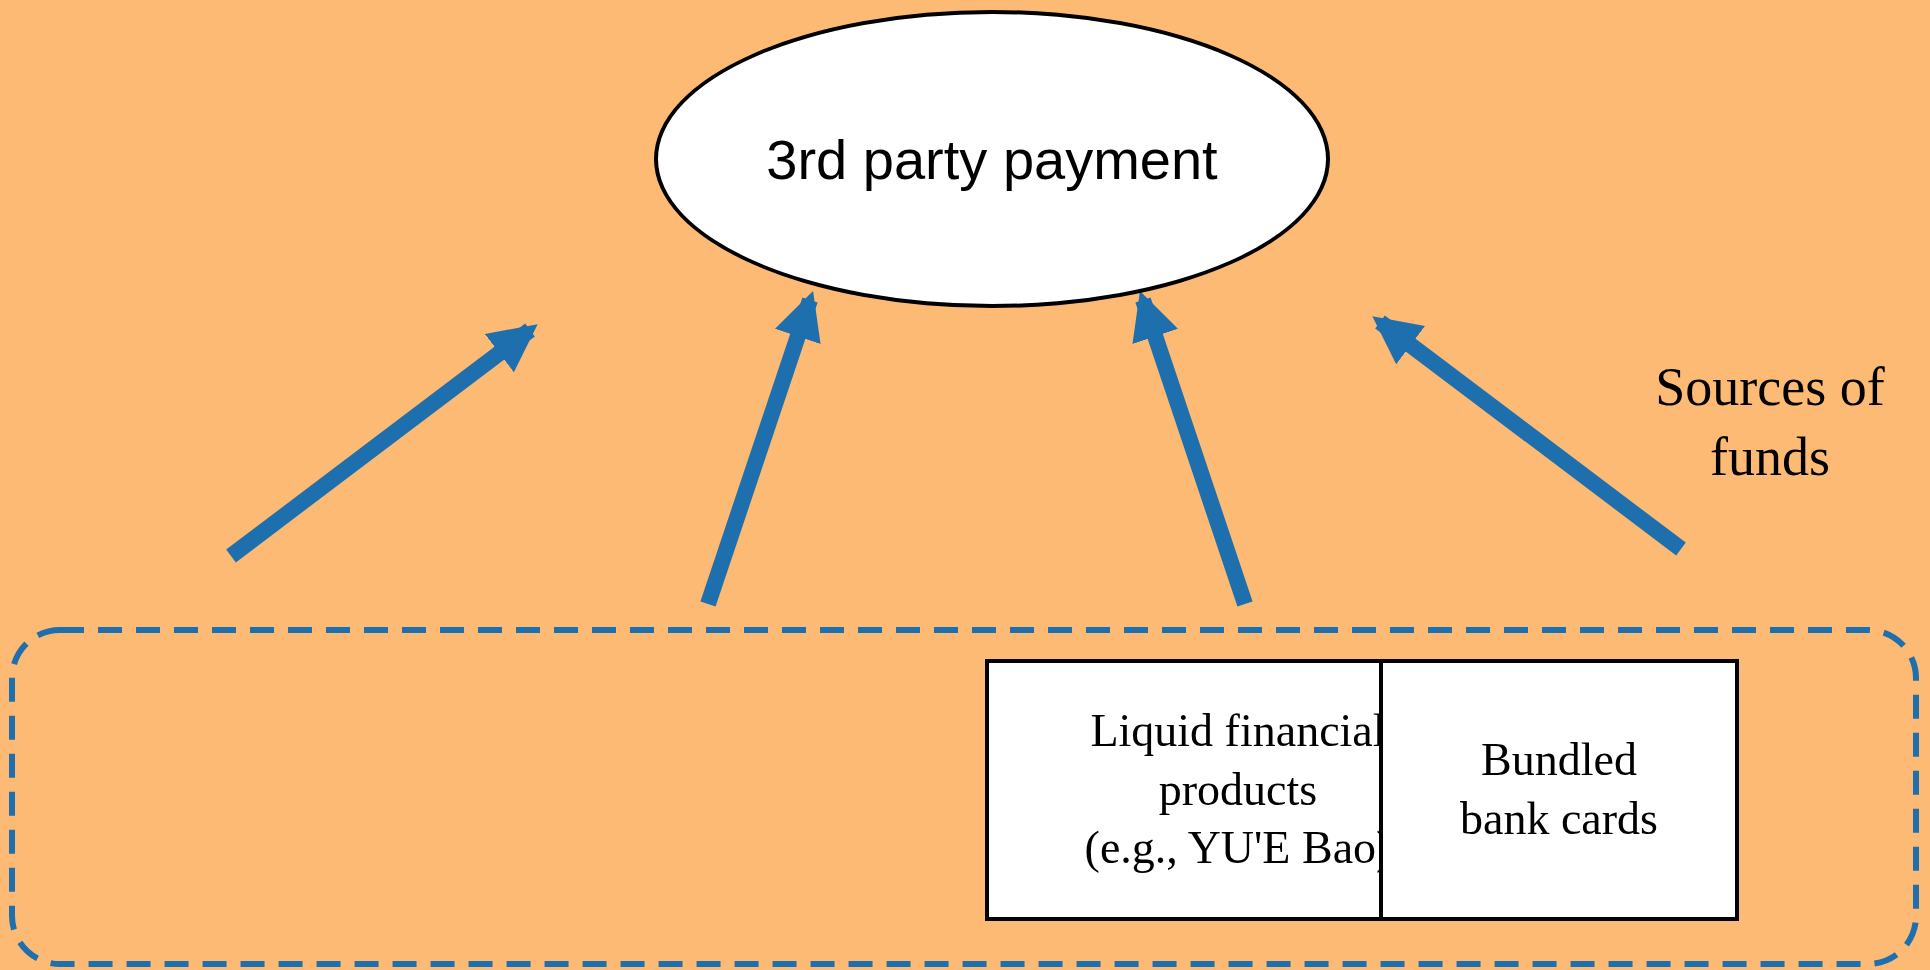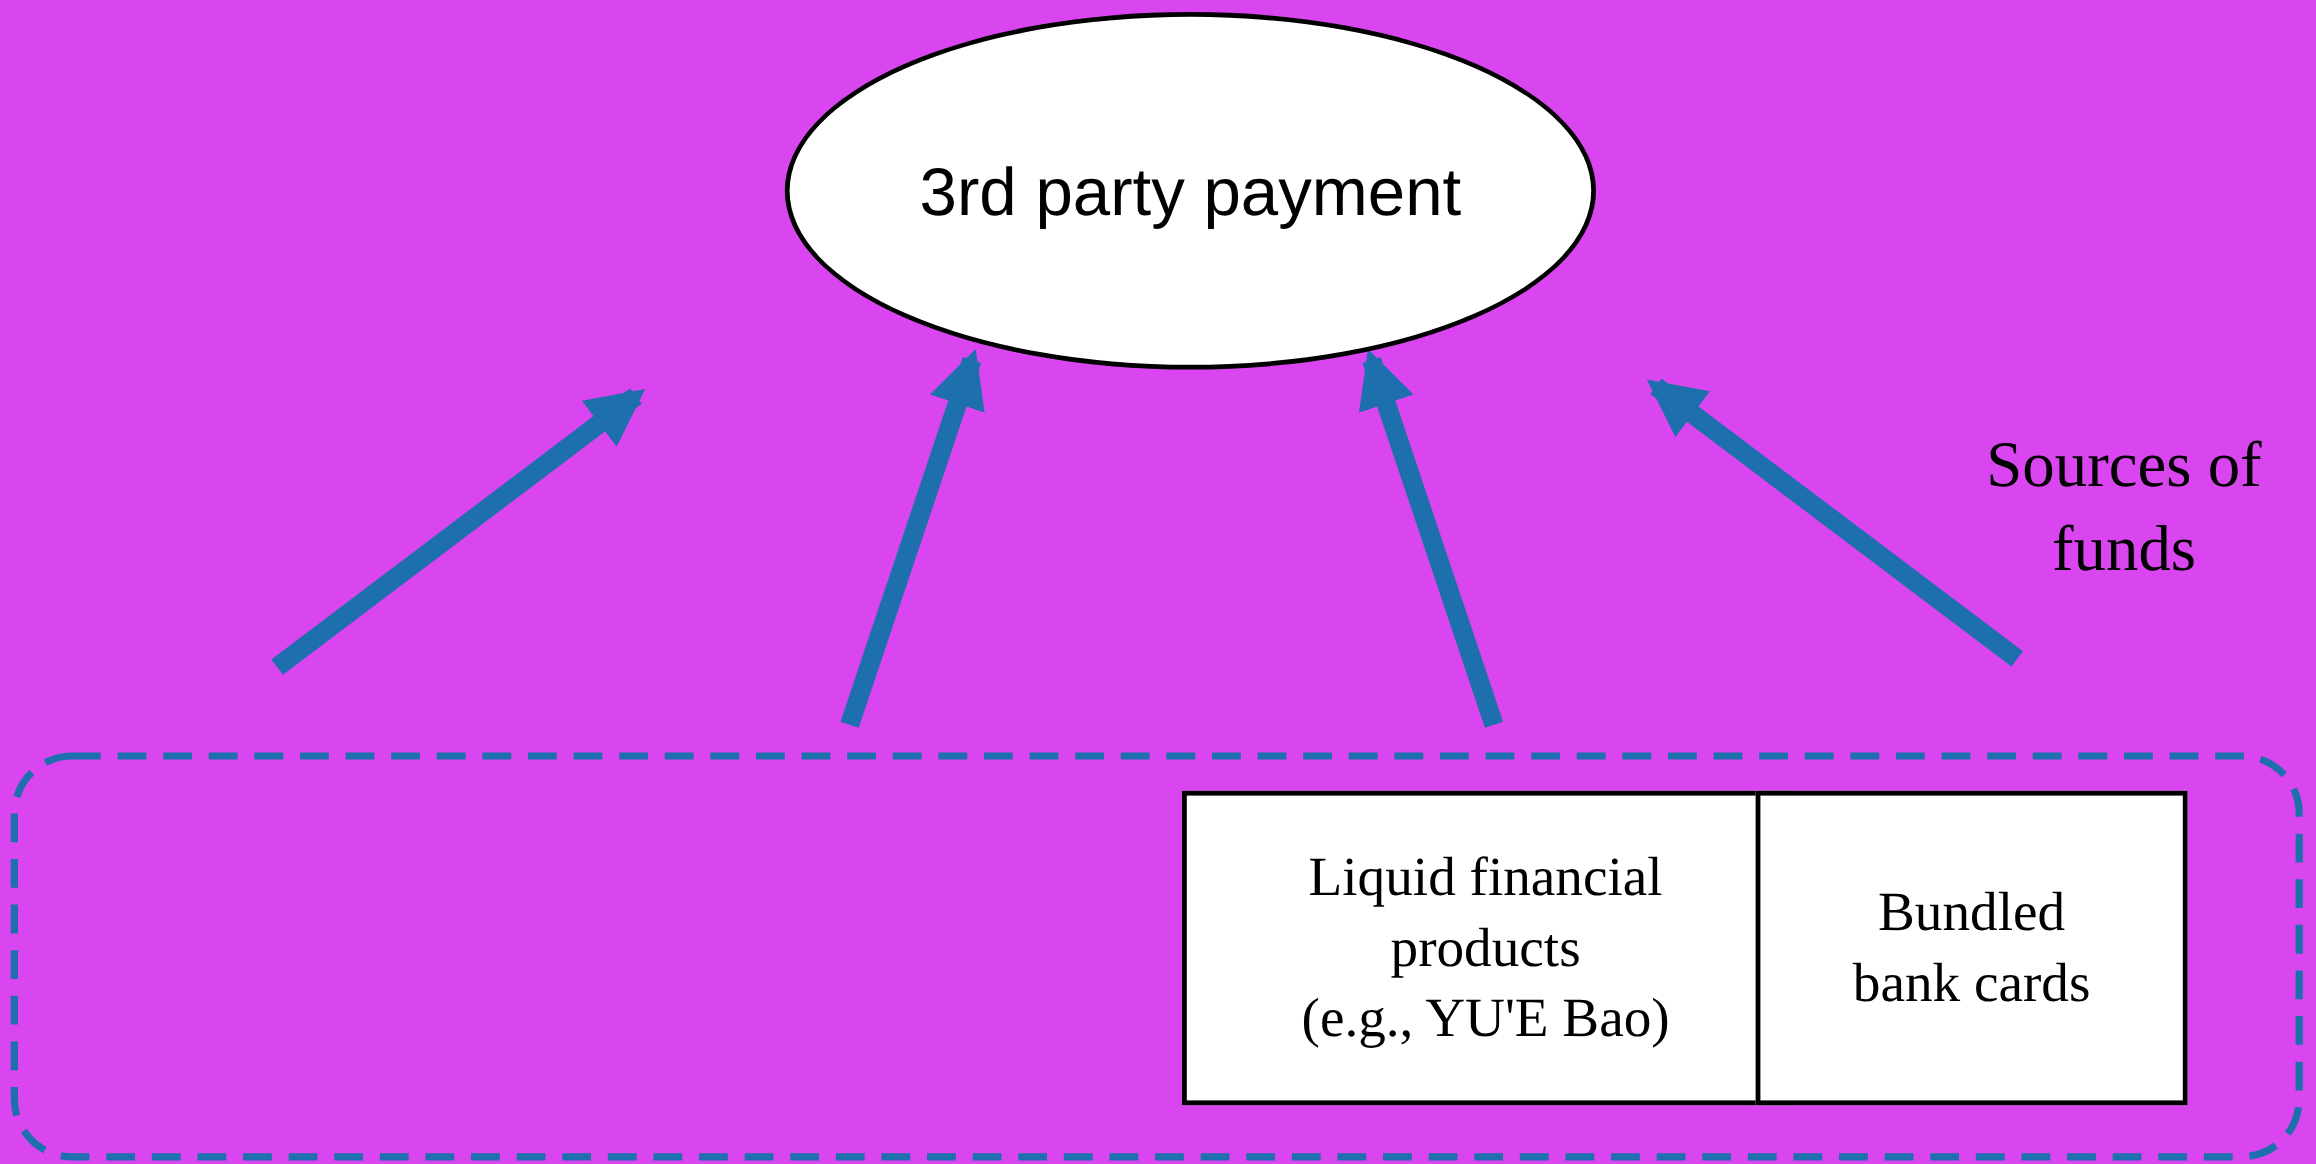--- a/index.html
+++ b/index.html
@@ -4,21 +4,21 @@
 <style>
   html, body {
     margin: 0;
     padding: 0;
     background: #ffffff;
   }
   .canvas {
     position: relative;
     width: 1930px;
     height: 970px;
-    background: #d946ef;
+    background: #fdba74;
     overflow: hidden;
     font-family: "Liberation Serif", serif;
   }
   .overlay {
     position: absolute;
     left: 0;
     top: 0;
     width: 1930px;
     height: 970px;
     pointer-events: none;
@@ -57,21 +57,21 @@
   .node-box .pre {
     font-family: "Liberation Serif", serif;
     font-size: 46px;
     line-height: 1.28;
     color: #000000;
     white-space: pre-line;
   }
   .box1 { left: 71px;   width: 393px; }
   .box2 { left: 509px;  width: 432px; }
   .box3 { left: 985px;  width: 506px; }
-  .box4 { left: 1463px; width: 360px; }
+  .box4 { left: 1379px; width: 360px; }
   .side-label {
     position: absolute;
     left: 1600px;
     top: 352px;
     width: 340px;
     text-align: center;
     font-family: "Liberation Serif", serif;
     font-size: 54px;
     line-height: 1.3;
     color: #000000;

